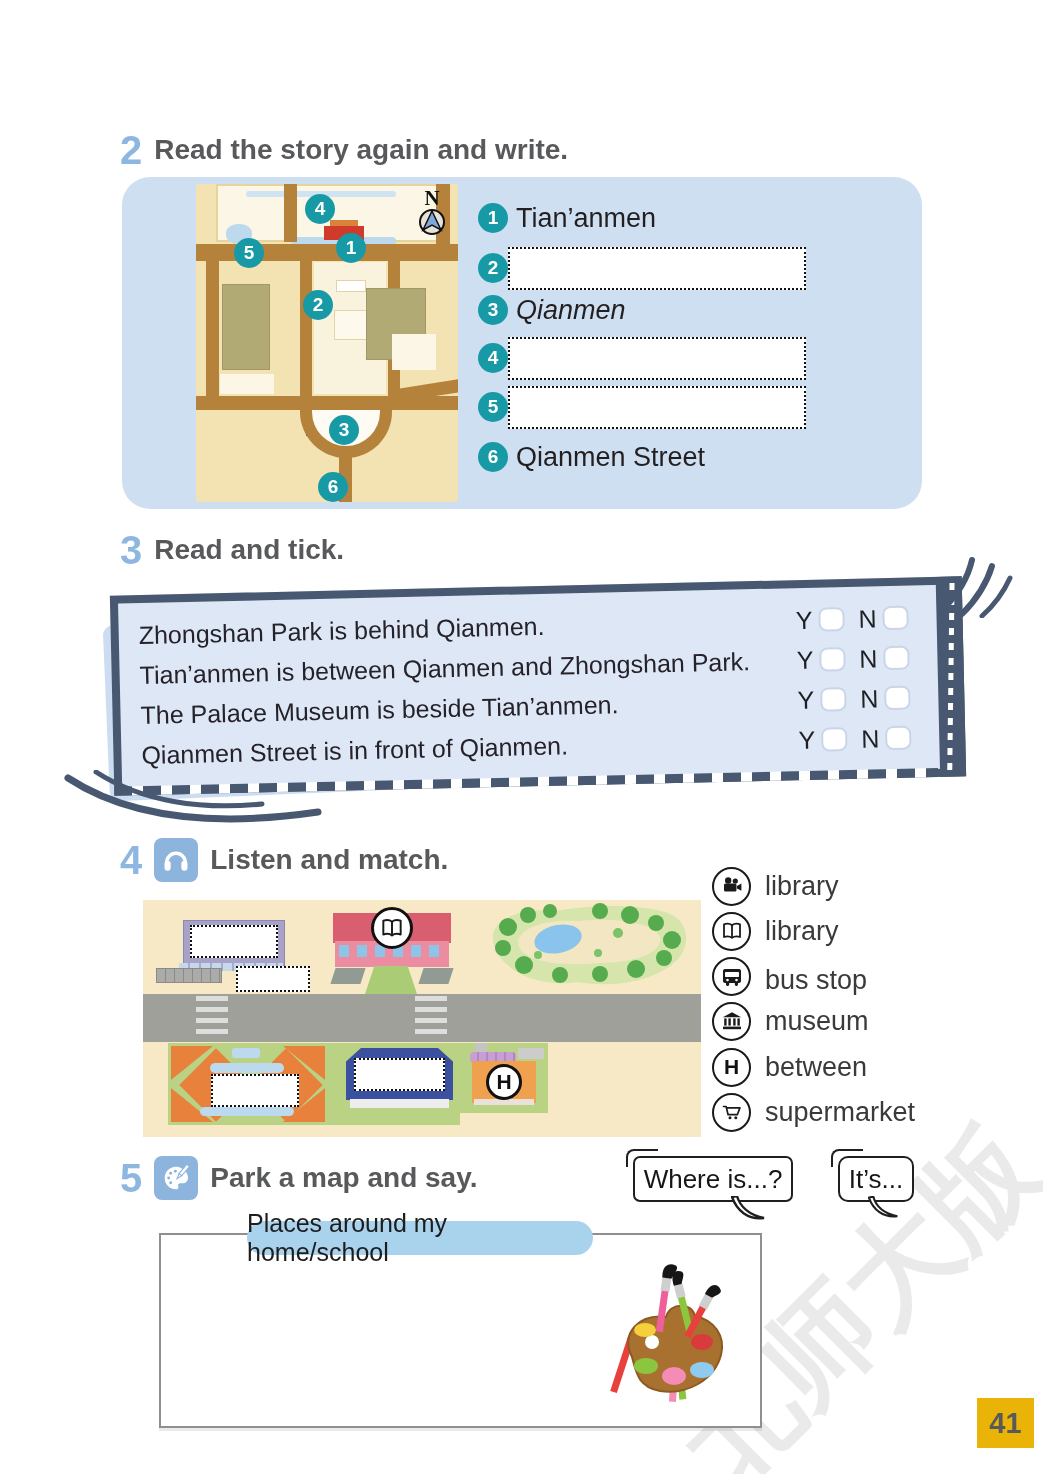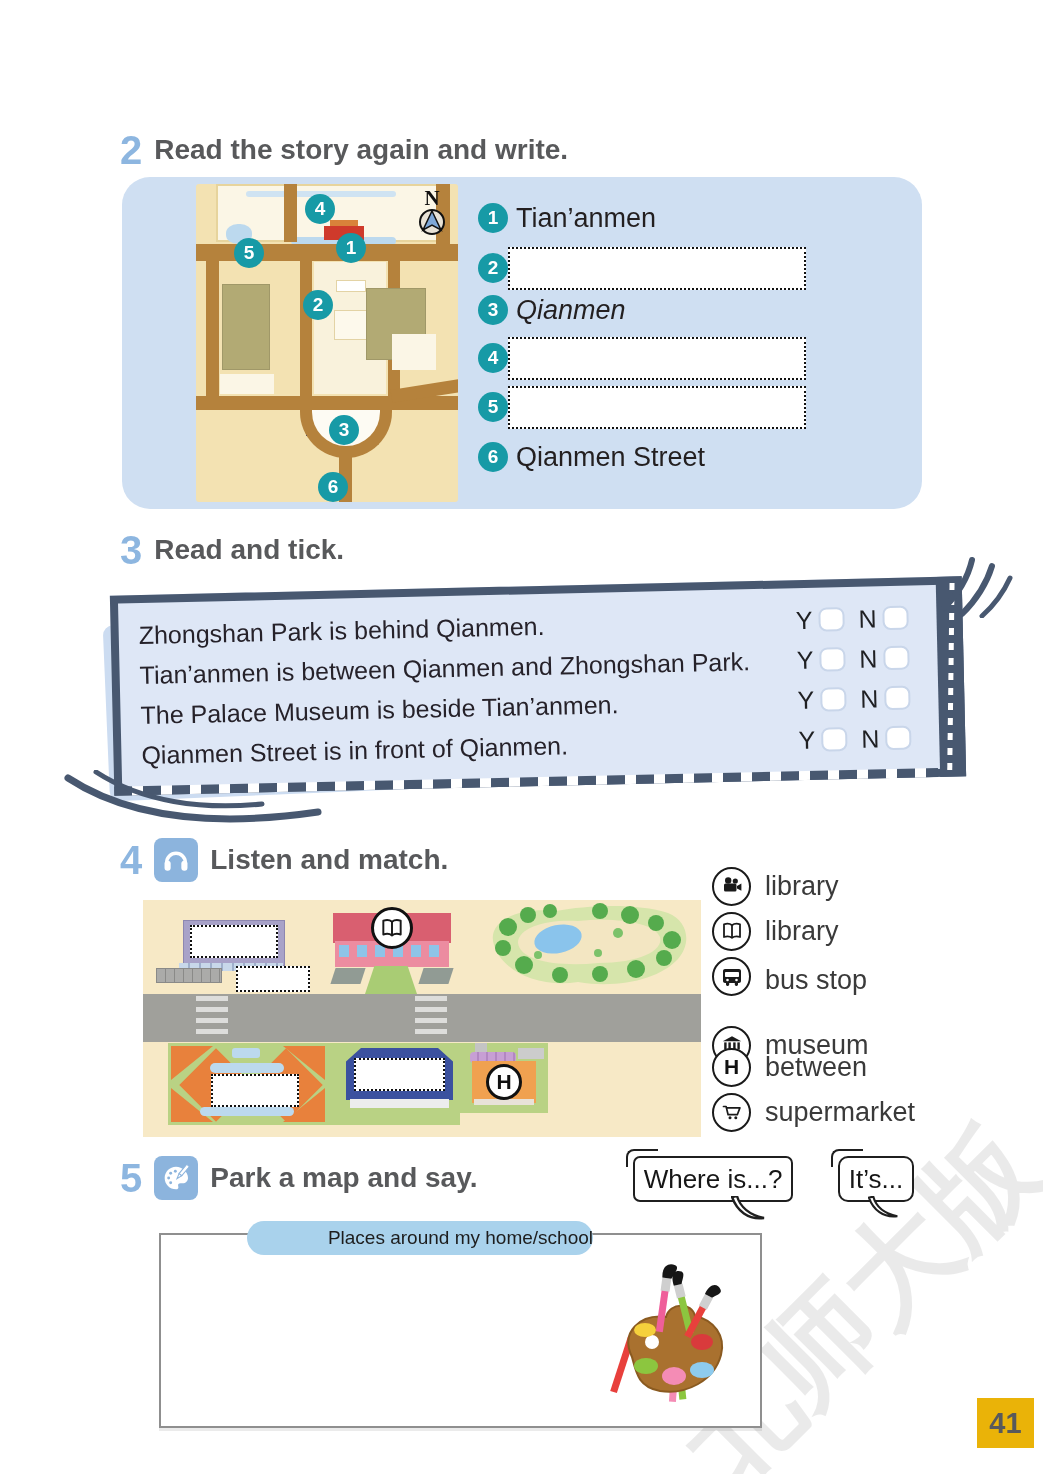--- a/index.html
+++ b/index.html
@@ -58,21 +58,21 @@
          display:flex;align-items:center;justify-content:center;background:#fff;}
   .lg-label{font-size:27px;color:#3a3a3a;}
 
   
   .bubble{position:absolute;height:46px;background:#fff;border:2.5px solid #1f1f1f;border-radius:10px;
           display:flex;align-items:center;justify-content:center;font-size:26px;color:#161616;box-sizing:border-box;z-index:3;}
   .bubble::before{content:'';position:absolute;top:-9px;left:-9px;width:30px;height:16px;
           border-top:2.5px solid #1f1f1f;border-left:2.5px solid #1f1f1f;border-radius:8px 0 0 0;}
   .tail{position:absolute;top:38px;z-index:2;}
   .pill{position:absolute;left:247px;top:1221px;width:346px;height:34px;background:#a9d2ec;border-radius:17px;
-        display:flex;align-items:center;justify-content:flex-end;font-size:19px;color:#1d1d1d;z-index:4;}
+        display:flex;align-items:center;justify-content:flex-start;font-size:25px;color:#1d1d1d;z-index:4;}
   .drawbox{position:absolute;left:159px;top:1233px;width:603px;height:195px;background:#fff;
         border:2px solid #8f8f8f;box-sizing:border-box;z-index:2;box-shadow:0 3px 0 rgba(0,0,0,0.08);}
   .pagenum{position:absolute;left:977px;top:1398px;width:57px;height:50px;background:#eab308;
         display:flex;align-items:center;justify-content:center;font-size:29px;font-weight:bold;color:#58595b;z-index:4;}
   .watermark{position:absolute;left:630px;top:1120px;width:460px;height:370px;display:flex;align-items:center;justify-content:center;z-index:1;}
   .watermark span{transform:rotate(-45deg);font-size:112px;color:#000;opacity:0.08;white-space:nowrap;font-weight:bold;}
 </style>
 </head>
 <body>
 
@@ -322,21 +322,21 @@
     <span class="lg-ic">
       <svg width="24" height="24" viewBox="0 0 24 24">
         <path fill="#1a1a1a" d="M5 4h14c1.1 0 2 .9 2 2v10c0 1.1-.9 2-2 2h-1v1.6c0 .8-.6 1.4-1.4 1.4h-.4c-.8 0-1.4-.6-1.4-1.4V18H9.2v1.6c0 .8-.6 1.4-1.4 1.4h-.4C6.6 21 6 20.4 6 19.6V18H5c-1.1 0-2-.9-2-2V6c0-1.1.9-2 2-2z"></path>
         <rect x="5" y="7" width="14" height="5" rx="0.8" fill="#fff"></rect>
         <circle cx="7.5" cy="15" r="1.3" fill="#fff"></circle>
           <circle cx="16.5" cy="15" r="1.3" fill="#fff"></circle>
       </svg>
     </span>
     <span class="lg-label">bus stop</span>
   </div>
-  <div class="lg-row" style="top:1025px;">
+  <div class="lg-row" style="top:1001px;">
     <span class="lg-ic">
       <svg width="24" height="24" viewBox="0 0 24 24" fill="#1a1a1a">
         <polygon points="12,3.2 2.8,8.2 21.2,8.2"></polygon>
         <rect x="4.2" y="9.4" width="2.4" height="7.2"></rect>
           <rect x="8.4" y="9.4" width="2.4" height="7.2"></rect>
         <rect x="13.2" y="9.4" width="2.4" height="7.2"></rect>
           <rect x="17.4" y="9.4" width="2.4" height="7.2"></rect>
         <rect x="3" y="17.6" width="18" height="2.6"></rect>
       </svg>
     </span>

